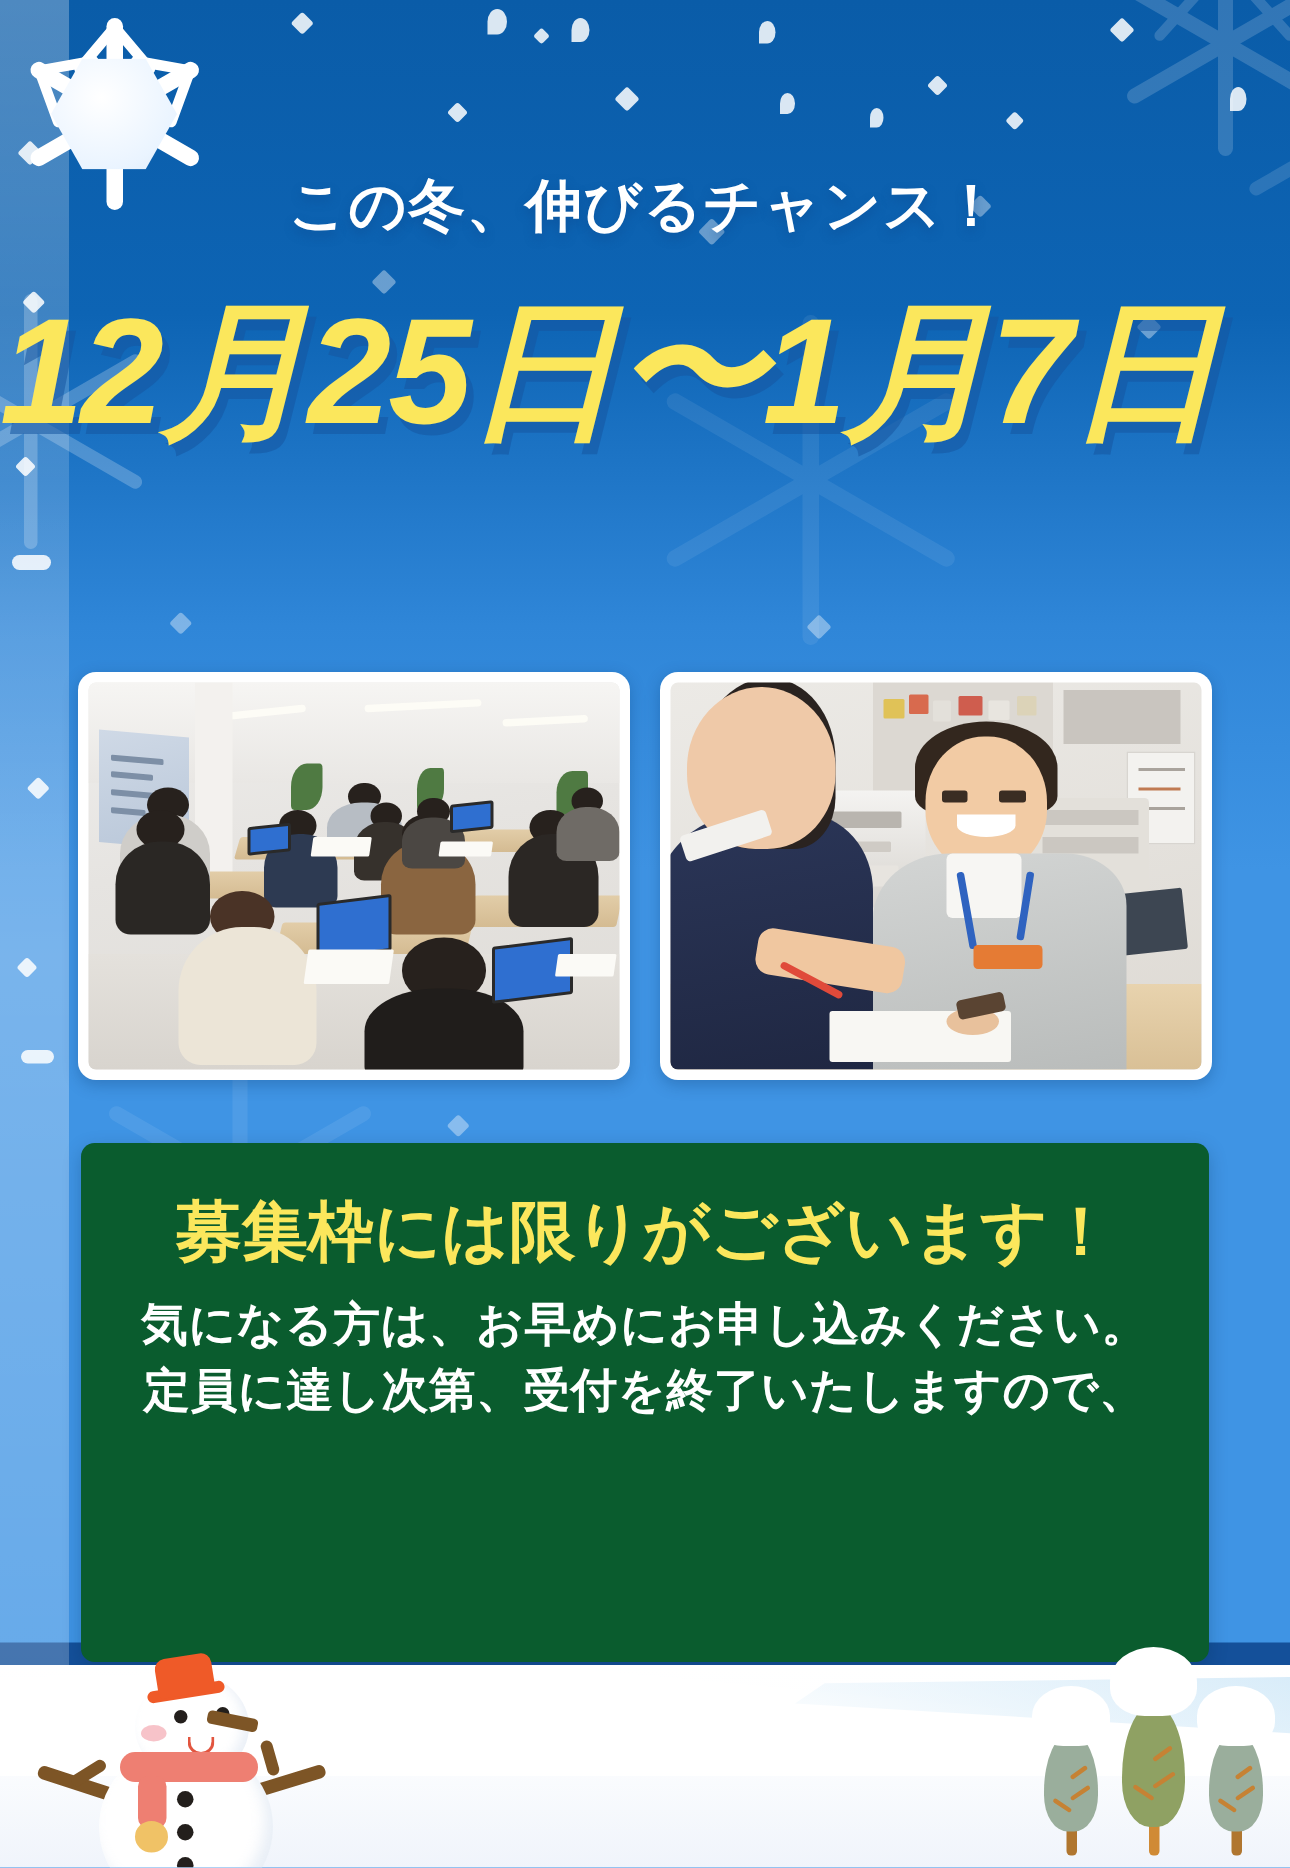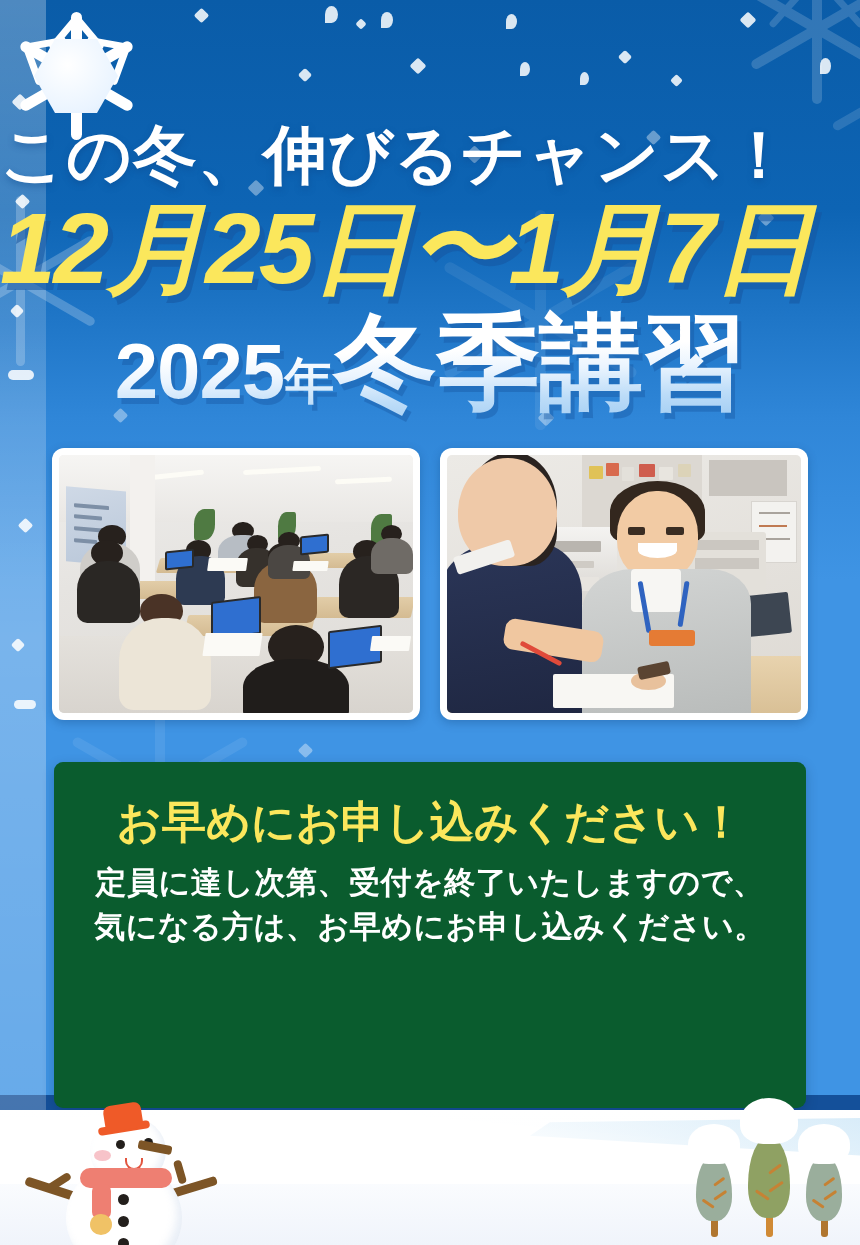--- a/index.html
+++ b/index.html
@@ -50,22 +50,22 @@
   }
 
   
   .particle{position:absolute;background:#ffffff;opacity:.85;}
   .p-diamond{transform:rotate(45deg);border-radius:2px;}
   .p-drop{border-radius:50% 50% 50% 0;}
   .p-soft{opacity:.38;}
 
   
   .headline{
-    position:absolute;left:0;top:112px;width:860px;text-align:left;
-    font-size:64px;font-weight:900;color:#ffffff;letter-spacing:1px;
+    position:absolute;left:0;top:112px;width:860px;text-align:center;
+    font-size:38px;font-weight:900;color:#ffffff;letter-spacing:1px;
     text-shadow:0 3px 7px rgba(12,70,135,.42);
     white-space:nowrap;
   }
   .dateline{
     position:absolute;left:0;top:196px;width:708px;text-align:center;
     font-size:100px;font-weight:900;font-style:italic;color:#fbe75c;
     letter-spacing:-2px;white-space:nowrap;line-height:1.05;
     text-shadow:5px 7px 0 rgba(22,86,160,.55);
   }
   .icetitle{
@@ -299,23 +299,20 @@
   <div class="particle p-diamond" style="left:14px;top:96px;width:12px;height:12px;"></div>
   <div class="particle p-diamond" style="left:17px;top:196px;width:11px;height:11px;"></div>
   <div class="particle p-diamond" style="left:12px;top:306px;width:10px;height:10px;"></div>
   <div class="particle p-diamond" style="left:20px;top:520px;width:11px;height:11px;"></div>
   <div class="particle p-diamond" style="left:13px;top:640px;width:10px;height:10px;"></div>
   <div class="particle" style="left:8px;top:370px;width:26px;height:10px;border-radius:5px;"></div>
   <div class="particle" style="left:14px;top:700px;width:22px;height:9px;border-radius:5px;"></div>
 
   <div class="headline">この冬、伸びるチャンス！</div>
   <div class="dateline">12月25日〜1月7日</div>
-  <div class="icetitle">
-    <span class="yr">2025</span><span class="nen">年</span><span>冬季講習</span>
-  </div>
 
   <div class="photos">
 
     <div class="photo-card">
       <div class="photo-inner ph1">
         <div class="ceil"></div>
         <div class="strip" style="left:22%;top:7%;width:19%;transform:rotate(-6deg);"></div>
         <div class="strip" style="left:52%;top:5%;width:22%;transform:rotate(-3deg);"></div>
         <div class="strip" style="left:78%;top:9%;width:16%;transform:rotate(-3deg);"></div>
         <div class="strip" style="left:6%;top:17%;width:12%;transform:rotate(-9deg);"></div>
@@ -414,24 +411,24 @@
         <div class="pen"></div>
         <div class="sheet"></div>
         <div style="position:absolute;left:52%;top:84%;width:10%;height:7%;background:#e8c19c;border-radius:50%;"></div>
         <div style="position:absolute;left:54%;top:81%;width:9%;height:5%;background:#5a4432;border-radius:3px;transform:rotate(-12deg);"></div>
       </div>
     </div>
 
   </div>
 
   <div class="green-box">
-    <div class="gb-limit">お早めにお申し込みください！</div>
+    <div class="gb-limit">募集枠には限りがございます！</div>
     <div class="gb-note">
+      <div class="nowrap">気になる方は、お早めにお申し込みください。</div>
       <div class="nowrap">定員に達し次第、受付を終了いたしますので、</div>
-      <div class="nowrap">気になる方は、お早めにお申し込みください。</div>
     </div>
   </div>
 
   <div class="ground"></div>
   <div class="ground-slope"></div>
   <div class="ground-haze"></div>
 
   <div class="trees">
     <div class="tree" style="left:0;top:26px;width:52px;height:113px;">
       <div class="trunk" style="height:86px;"></div>

